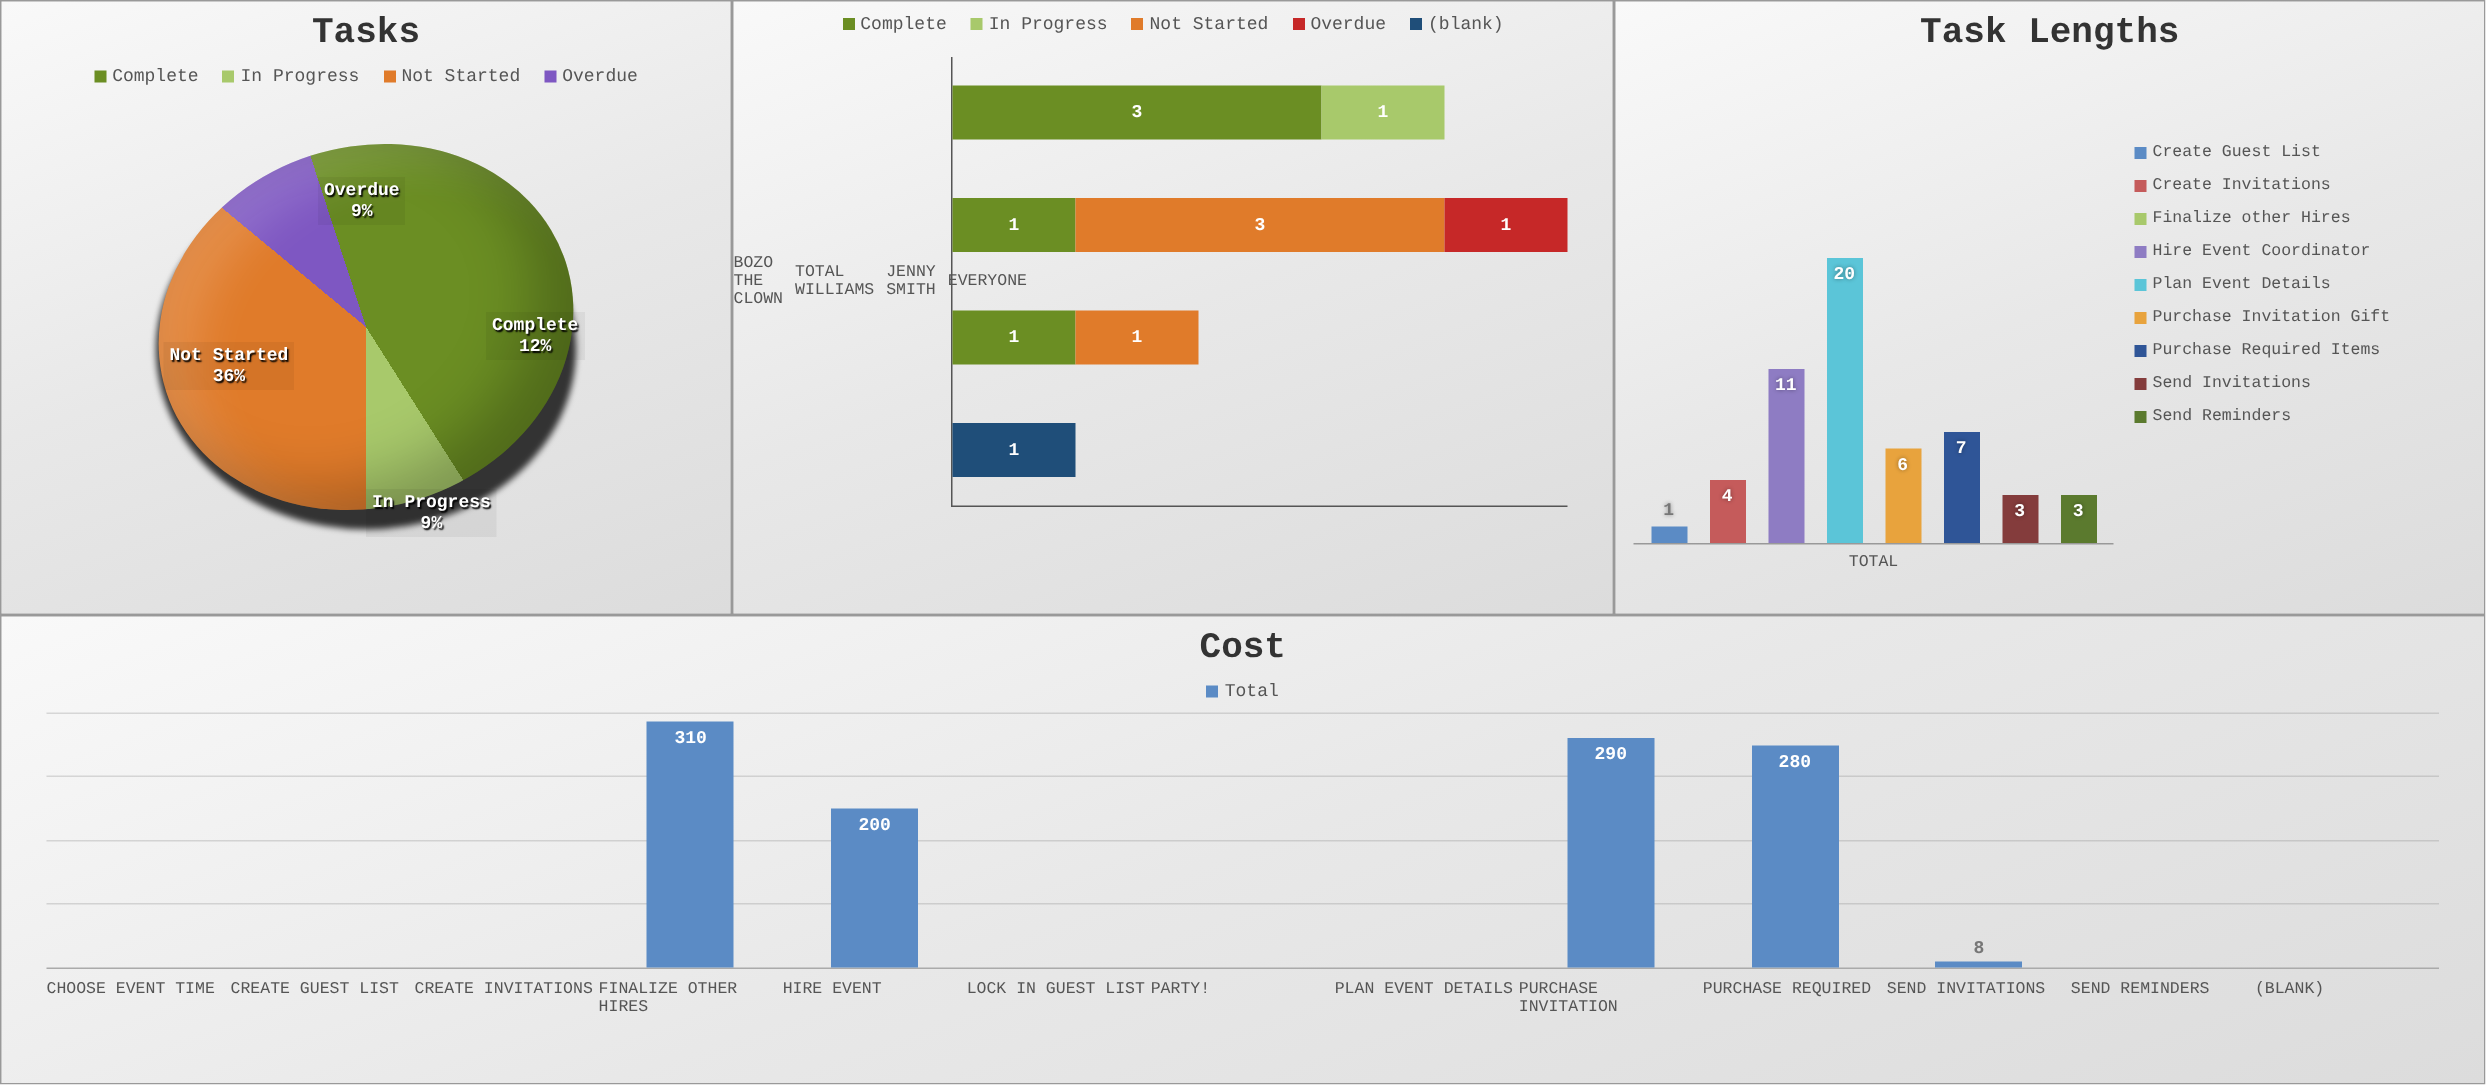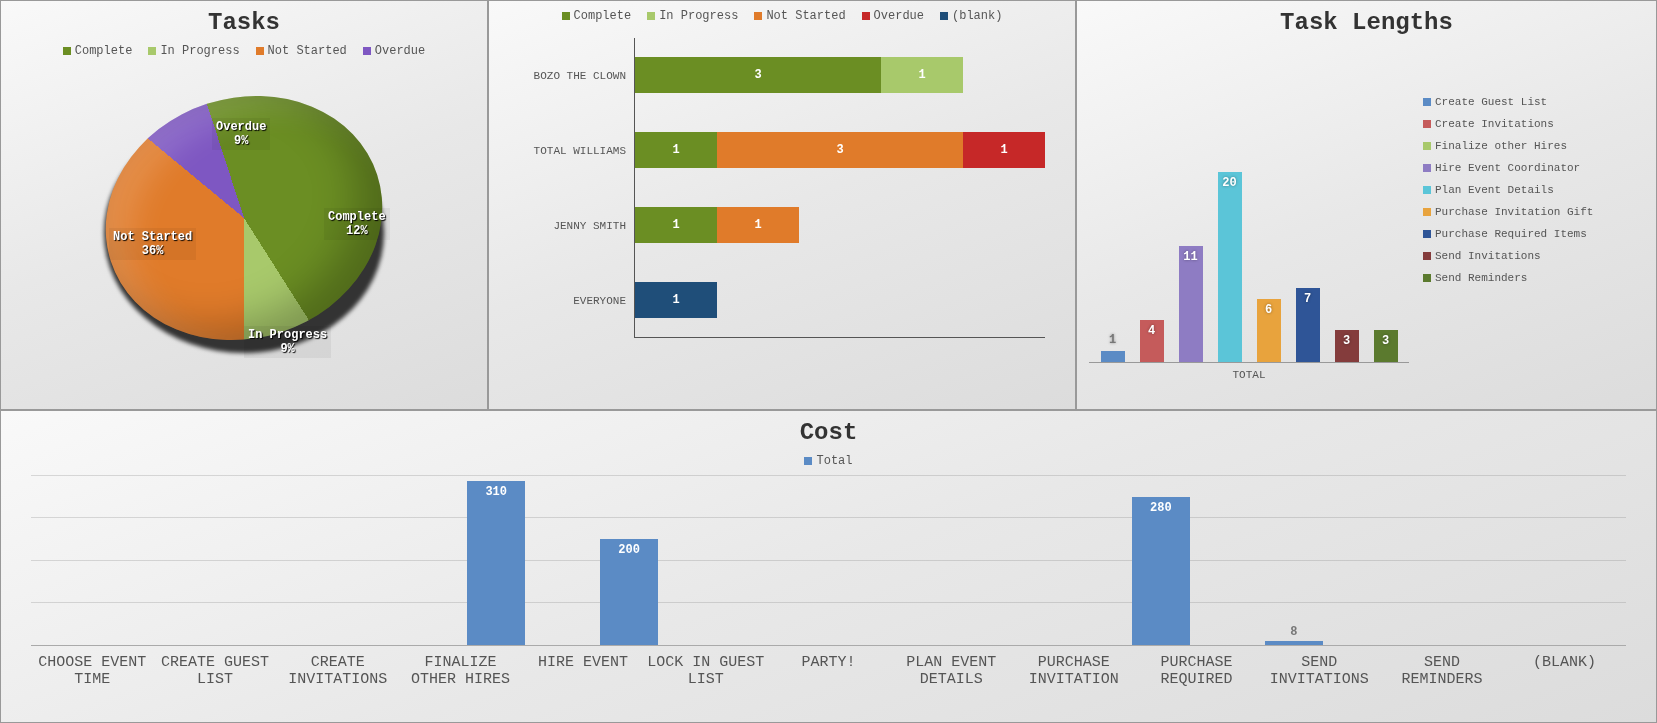--- a/index.html
+++ b/index.html
@@ -32,21 +32,21 @@
       var(--c-overdue) 327.6deg 360deg
     );
     transform: rotate(-18deg);
     box-shadow: inset -20px -20px 40px rgba(0,0,0,.25), inset 20px 20px 30px rgba(255,255,255,.15);
   }
   .pie-label { position:absolute; color:#fff; font-size:12px; font-weight:700; text-align:center; text-shadow:1px 1px 1px #000; background:rgba(0,0,0,.05); padding:2px 4px;}
   .pie-label span{display:block;}
 
   
   .workload-chart { display:flex; margin: 15px 30px 10px 0; height: 300px; }
-  .wl-axis { width: 145px; display:flex; flex-direction:column; }
+  .wl-axis { width: 145px; display:flex; flex-direction:row; }
   .wl-row { flex:1; display:flex; align-items:center; justify-content:flex-end; padding-right:8px; font-size:11px; color:#555;}
   .wl-bars { flex:1; border-left:1.5px solid #555; border-bottom:1.5px solid #555; display:flex; flex-direction:column; position:relative;}
   .wl-bar-row { flex:1; display:flex; align-items:center; }
   .wl-seg { height: 36px; color:#fff; font-size:12px; font-weight:700; display:flex; align-items:center; justify-content:center;}
 
   
   .tl-wrap { display:flex; margin: 30px 5px 0 12px; height: 315px; }
   .tl-chart { width: 320px; display:flex; flex-direction:column;}
   .tl-bars-area { flex:1; display:flex; align-items:flex-end; justify-content:space-around; border-bottom:1.5px solid #999; padding: 0 4px;}
   .tl-bar { width: 24px; position:relative;}
@@ -57,21 +57,21 @@
   .tl-legend .legend-item{ margin-bottom:10px; justify-content:flex-start;}
 
   
   .cost-chart { margin: 8px 30px 0; }
   .cost-bars { height: 170px; display:flex; align-items:flex-end; border-bottom:1px solid #aaa; position:relative;}
   .cost-grid { position:absolute; left:0; right:0; border-top:1px solid rgba(120,120,120,.25);}
   .cost-col { flex:1; display:flex; flex-direction:column; align-items:center; justify-content:flex-end; position:relative; height:100%;}
   .cost-bar { width: 58px; background: var(--c-total); position:relative;}
   .cost-val { position:absolute; top:4px; left:50%; transform:translateX(-50%); color:#fff; font-size:12px; font-weight:700;}
   .cost-xlabels { display:flex; margin-top:8px;}
-  .cost-xl { flex:1; text-align:center; font-size:15px; color:#555;}
+  .cost-xl { flex:1; font-size:11px; color:#555;}
 
   :root{
     --c-complete:#6b8e23; 
     --c-inprog:#a8c96b;
     --c-notstart:#e07b2a;
     --c-overdue:#7e57c2;
     --c-overdue2:#c62828;
     --c-blank:#1f4e79;
     --c-total:#5b8bc5;
     --tl1:#5b8bc5; --tl2:#c55b5b; --tl3:#a8c96b; --tl4:#8e7cc3;
@@ -273,20 +273,25 @@
           </div>
           <div class="cost-col">
             <div class="cost-bar" style="height: 62.5%; padding-left: 32px;">
               <div class="cost-val">200</div>
             </div>
           </div>
           <div class="cost-col"></div>
           <div class="cost-col"></div>
           <div class="cost-col"></div>
           <div class="cost-col">
+            <div class="cost-bar" style="height: 90.625%;">
+              <div class="cost-val">290</div>
+            </div>
+          </div>
+          <div class="cost-col">
             <div class="cost-bar" style="height: 87.5%;">
               <div class="cost-val">280</div>
             </div>
           </div>
           <div class="cost-col">
             <div class="cost-bar" style="height: 2.5%;">
               <div class="cost-val" style="top: -16px; color: rgb(119, 119, 119);">8</div>
             </div>
           </div>
           <div class="cost-col"></div>

